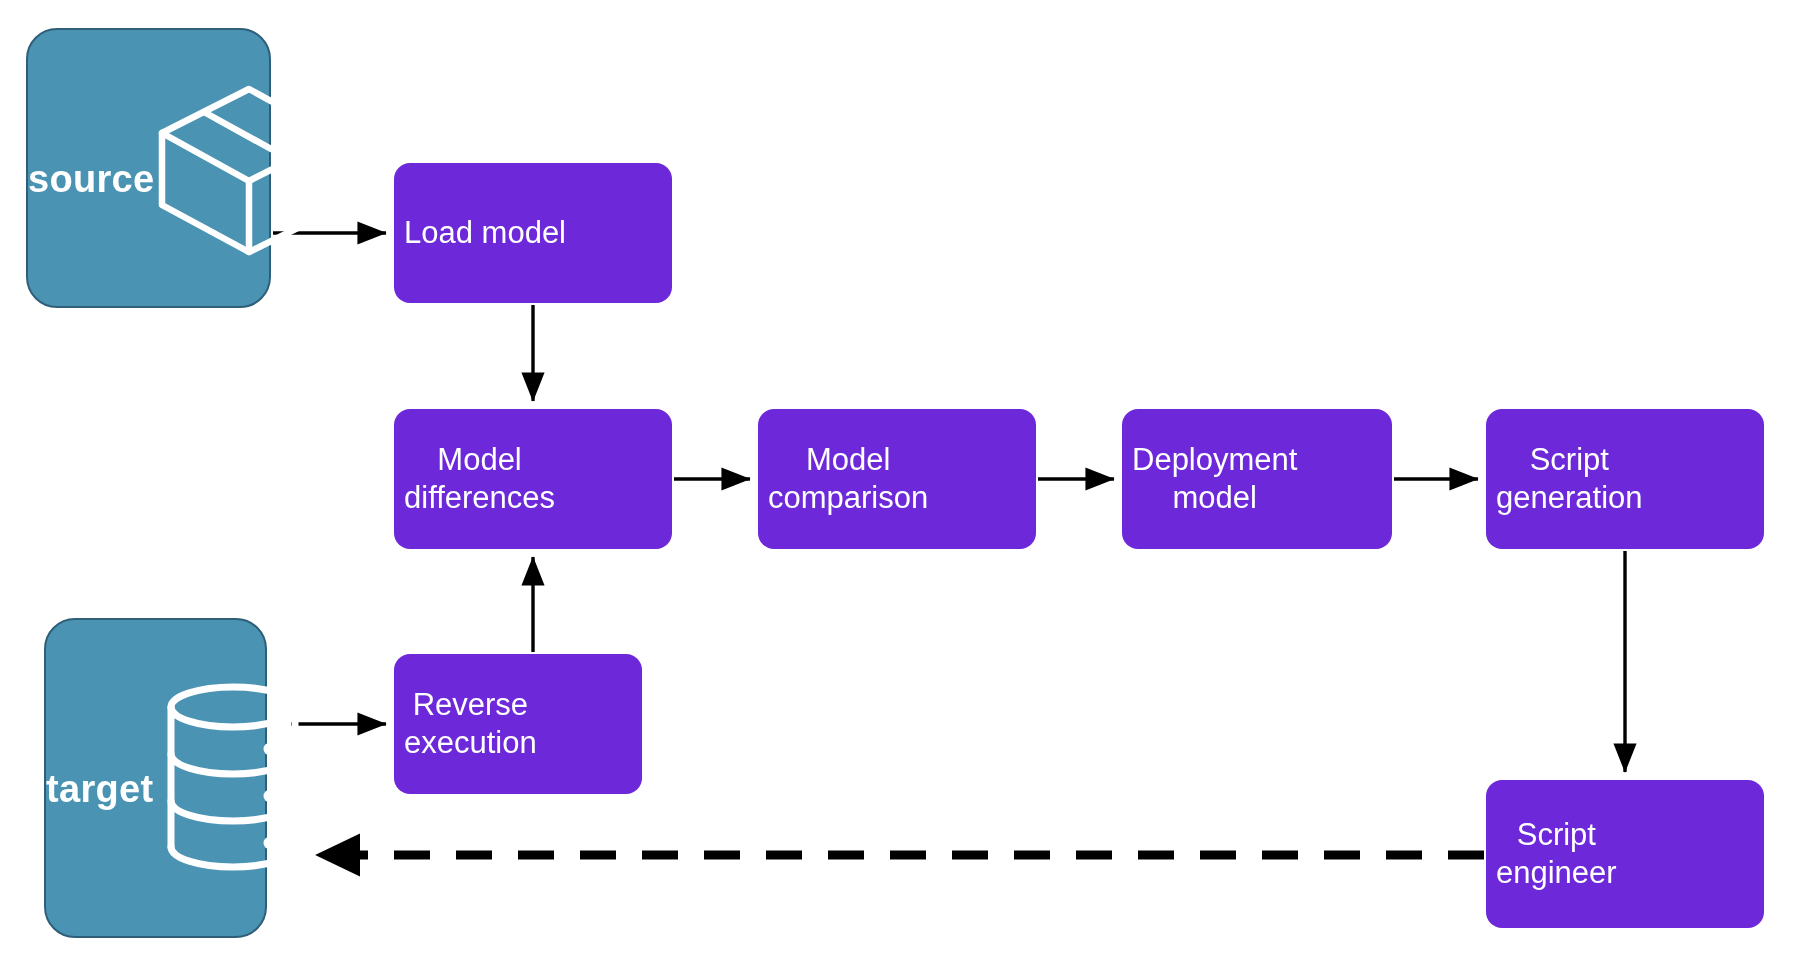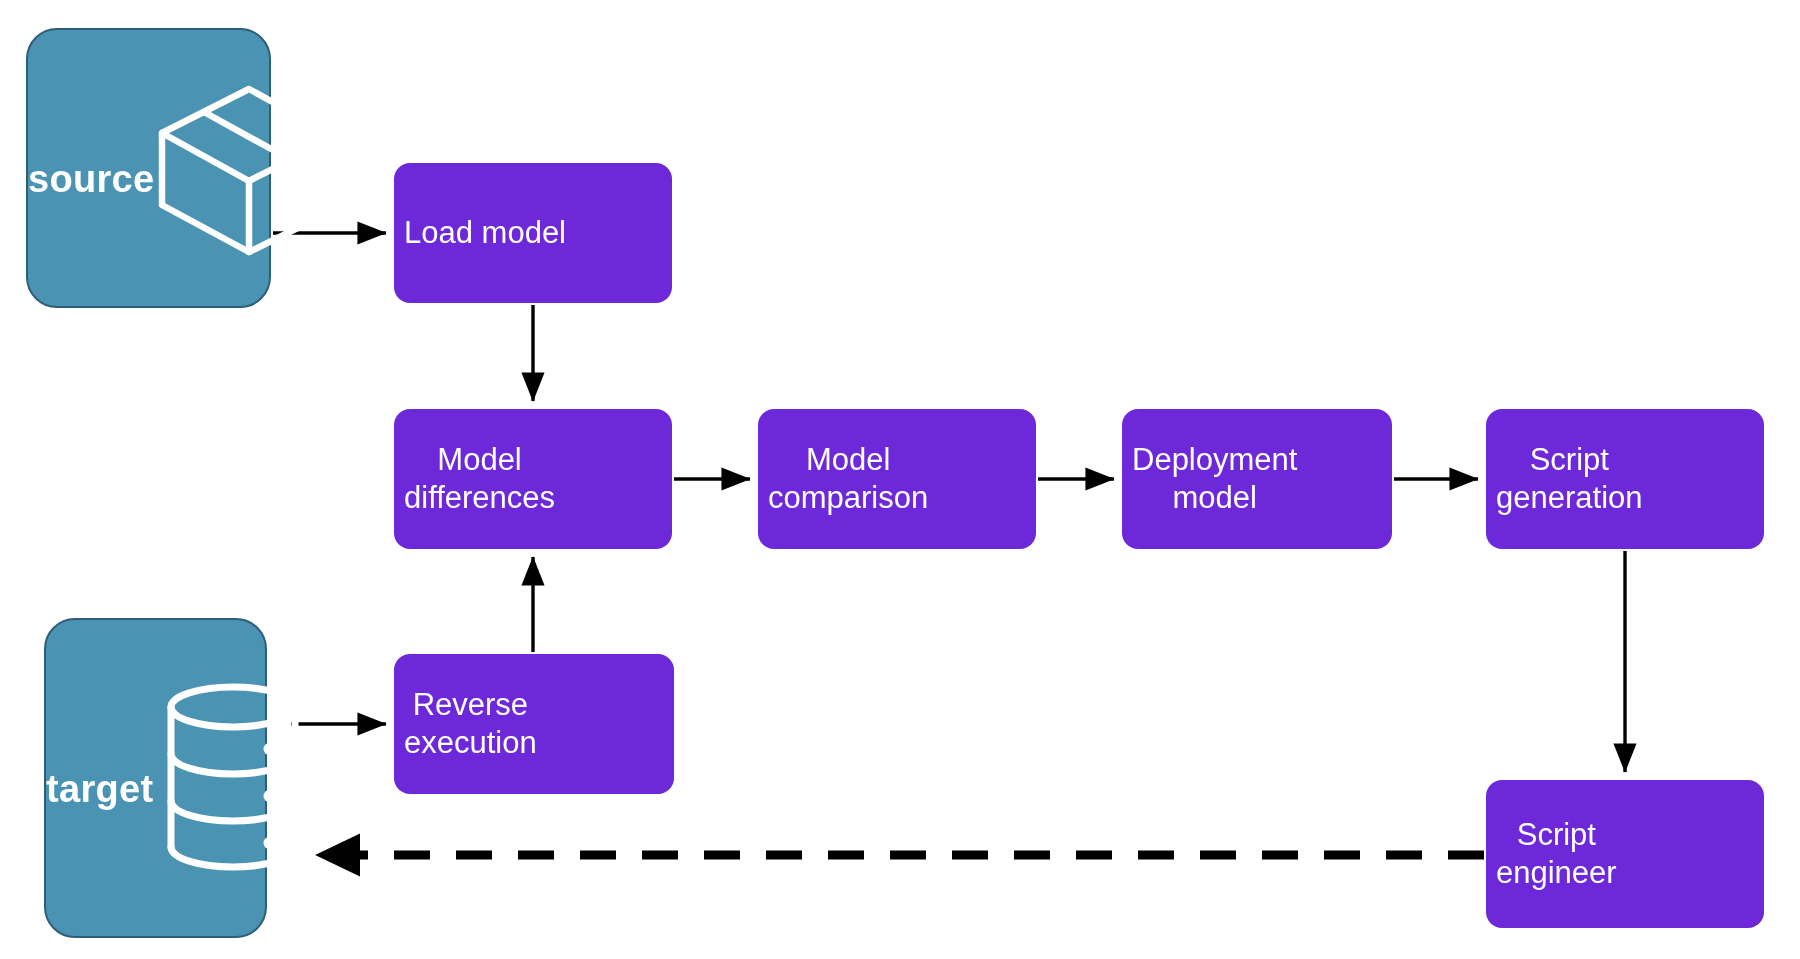--- a/index.html
+++ b/index.html
@@ -208,20 +208,20 @@
     </div>
   </div>
 
   <div class="node" style="left:1486px; top:780px; width:278px; height:148px;">
     <div>
       <span>Script</span>
       <span>engineer</span>
     </div>
   </div>
 
-  <div class="node" style="left:394px; top:654px; width:280px; height:140px;">
+  <div class="node" style="left:394px; top:654px; width:248px; height:140px;">
     <div>
       <span>Reverse</span>
       <span>execution</span>
     </div>
   </div>
 
 </div>
 
 </body></html>

